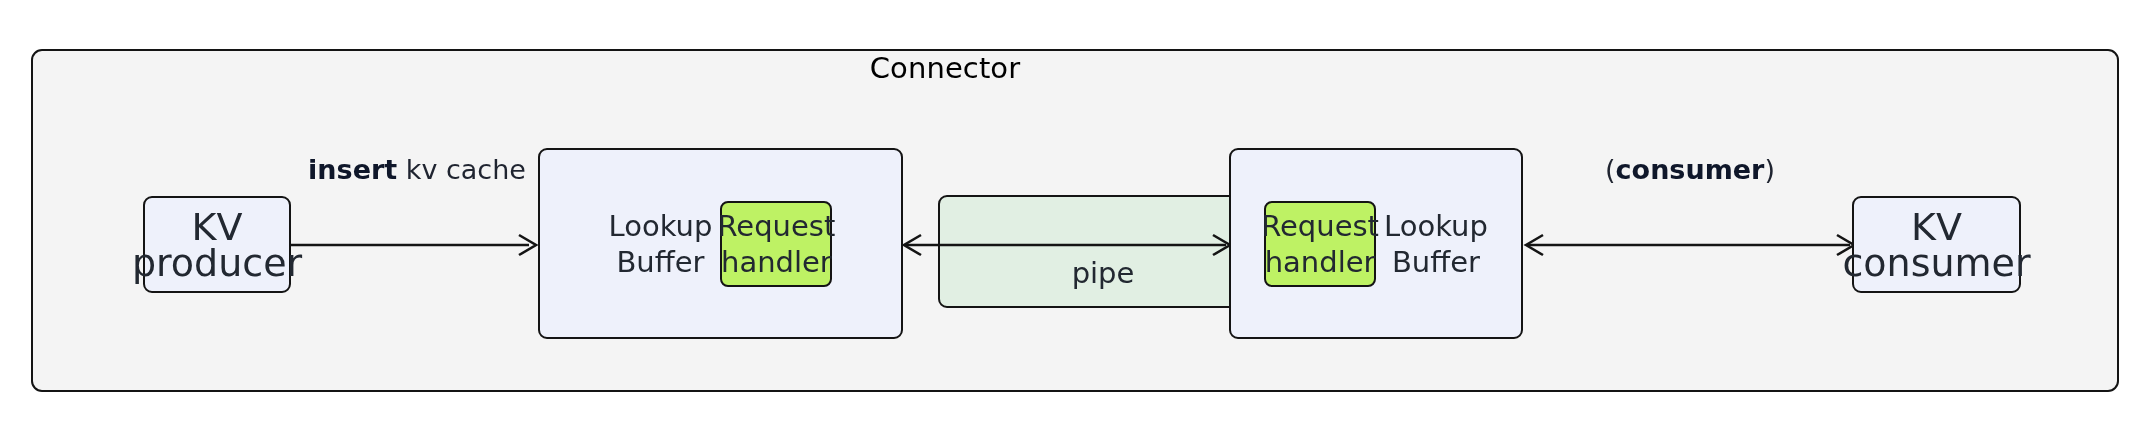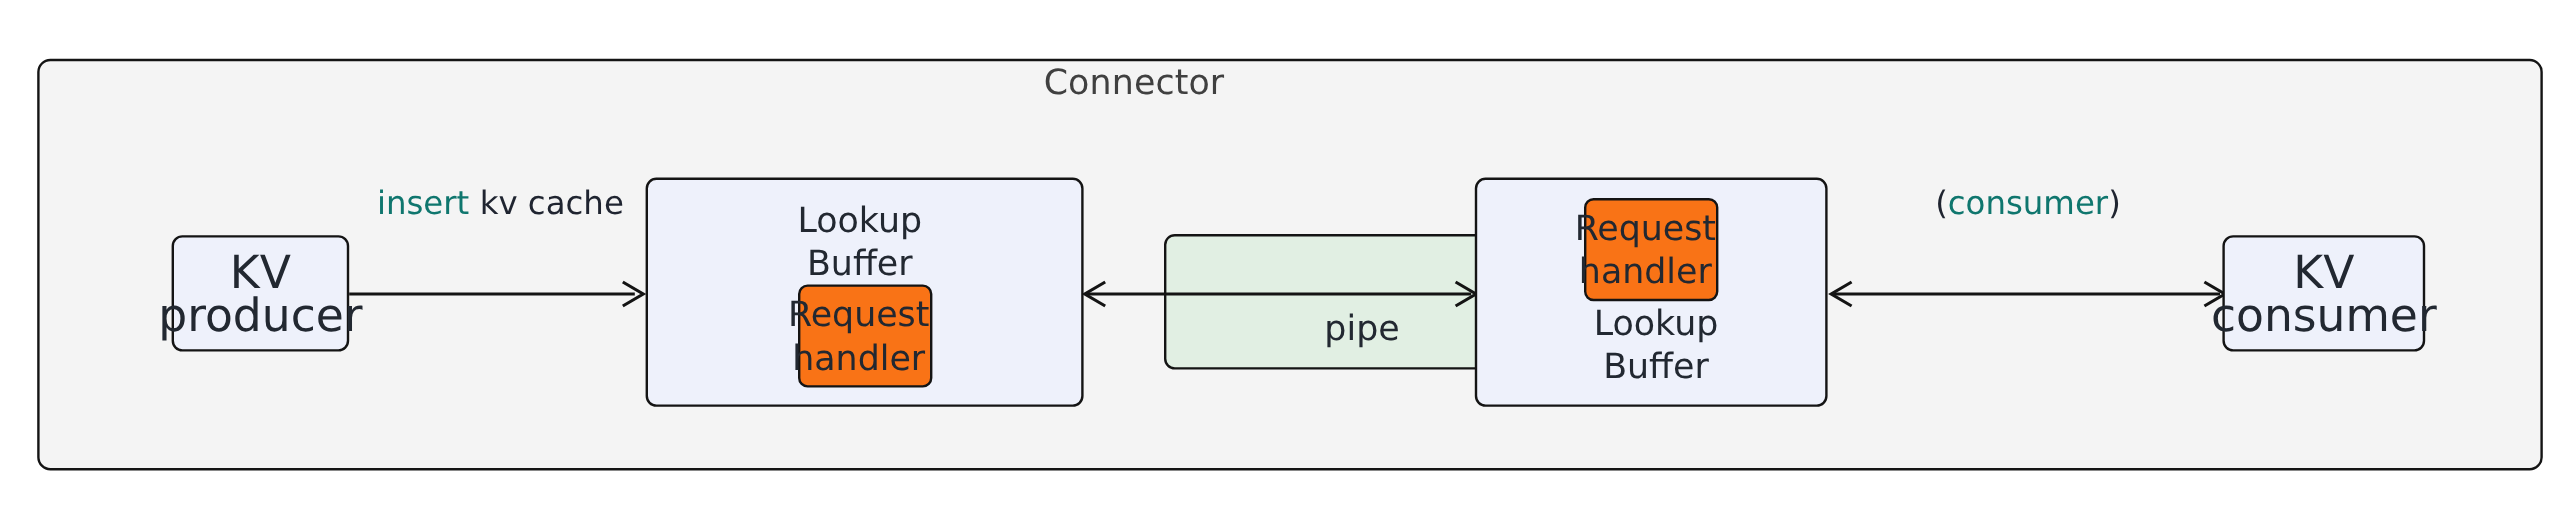--- a/index.html
+++ b/index.html
@@ -6,21 +6,21 @@
   body{width:2146px;height:438px;font-family:"DejaVu Sans","Liberation Sans",sans-serif;}
   #stage{position:relative;width:2146px;height:438px;overflow:hidden;background:#ffffff;}
 
   .connector-box{
     position:absolute;left:31px;top:49px;width:2088px;height:343px;
     box-sizing:border-box;background:#f4f4f4;
     border:2.6px solid #141414;border-radius:11px;
   }
   .connector-title{
     position:absolute;left:31px;top:52px;width:1828px;
-    text-align:center;font-size:29px;color:#404040;line-height:33px;
+    text-align:center;font-size:29px;color:#000000;line-height:33px;
     letter-spacing:.1px;
   }
 
   .nodebox{
     position:absolute;box-sizing:border-box;background:#eef1fb;
     border:2.6px solid #141414;border-radius:9px;
     display:flex;align-items:center;justify-content:center;
   }
   .nodelabel{
     font-size:38px;color:#222831;line-height:36px;text-align:center;
@@ -31,52 +31,52 @@
   #kv-producer{left:143px;top:196px;width:148px;height:97px;}
   
   #kv-consumer{left:1852px;top:196px;width:169px;height:97px;}
 
   
   #lb-left{left:538px;top:148px;width:365px;height:191px;
            justify-content:flex-start;padding-left:0;}
   #lb-right{left:1229px;top:148px;width:294px;height:191px;
            justify-content:flex-start;padding-left:0;}
 
-  .lb-inner{position:absolute;display:flex;align-items:center;flex-direction:column;}
+  .lb-inner{position:absolute;display:flex;align-items:center;}
   #lb-left .lb-inner{left:0;top:0;width:100%;height:100%;justify-content:center;}
   #lb-right .lb-inner{left:0;top:0;width:100%;height:100%;justify-content:center;}
 
   .lb-name{font-size:29px;color:#222831;line-height:36px;text-align:center;white-space:pre-line;}
 
   .handler{
-    box-sizing:border-box;background:#f97316;
+    box-sizing:border-box;background:#bef264;
     border:2.6px solid #141414;border-radius:8px;
     width:112px;height:86px;
-    display:flex;align-items:center;justify-content:flex-end;
+    display:flex;align-items:center;justify-content:center;
   }
   .handler span{font-size:29px;color:#222831;line-height:36px;text-align:center;white-space:pre-line;}
 
   
   #pipe{
-    position:absolute;left:970px;top:195px;width:330px;height:113px;
+    position:absolute;left:938px;top:195px;width:330px;height:113px;
     box-sizing:border-box;background:#e1efe3;
     border:2.6px solid #141414;border-radius:9px;
   }
   #pipe .pipe-label{
     position:absolute;left:0;right:0;bottom:16px;text-align:center;
     font-size:29px;color:#222831;line-height:34px;
   }
   
   .arrowsvg{position:absolute;overflow:visible;}
 
   .edgelabel{
     position:absolute;text-align:center;color:#1f2430;
     font-size:27px;line-height:35px;
   }
-  .edgelabel b{font-weight:400;color:#0f766e;}
+  .edgelabel b{font-weight:700;color:#0f172a;}
 </style>
 </head>
 <body>
 
 <div id="stage">
 
   <div class="connector-box"></div>
   <div class="connector-title">Connector</div>
 
   <div class="nodebox" id="kv-producer">

